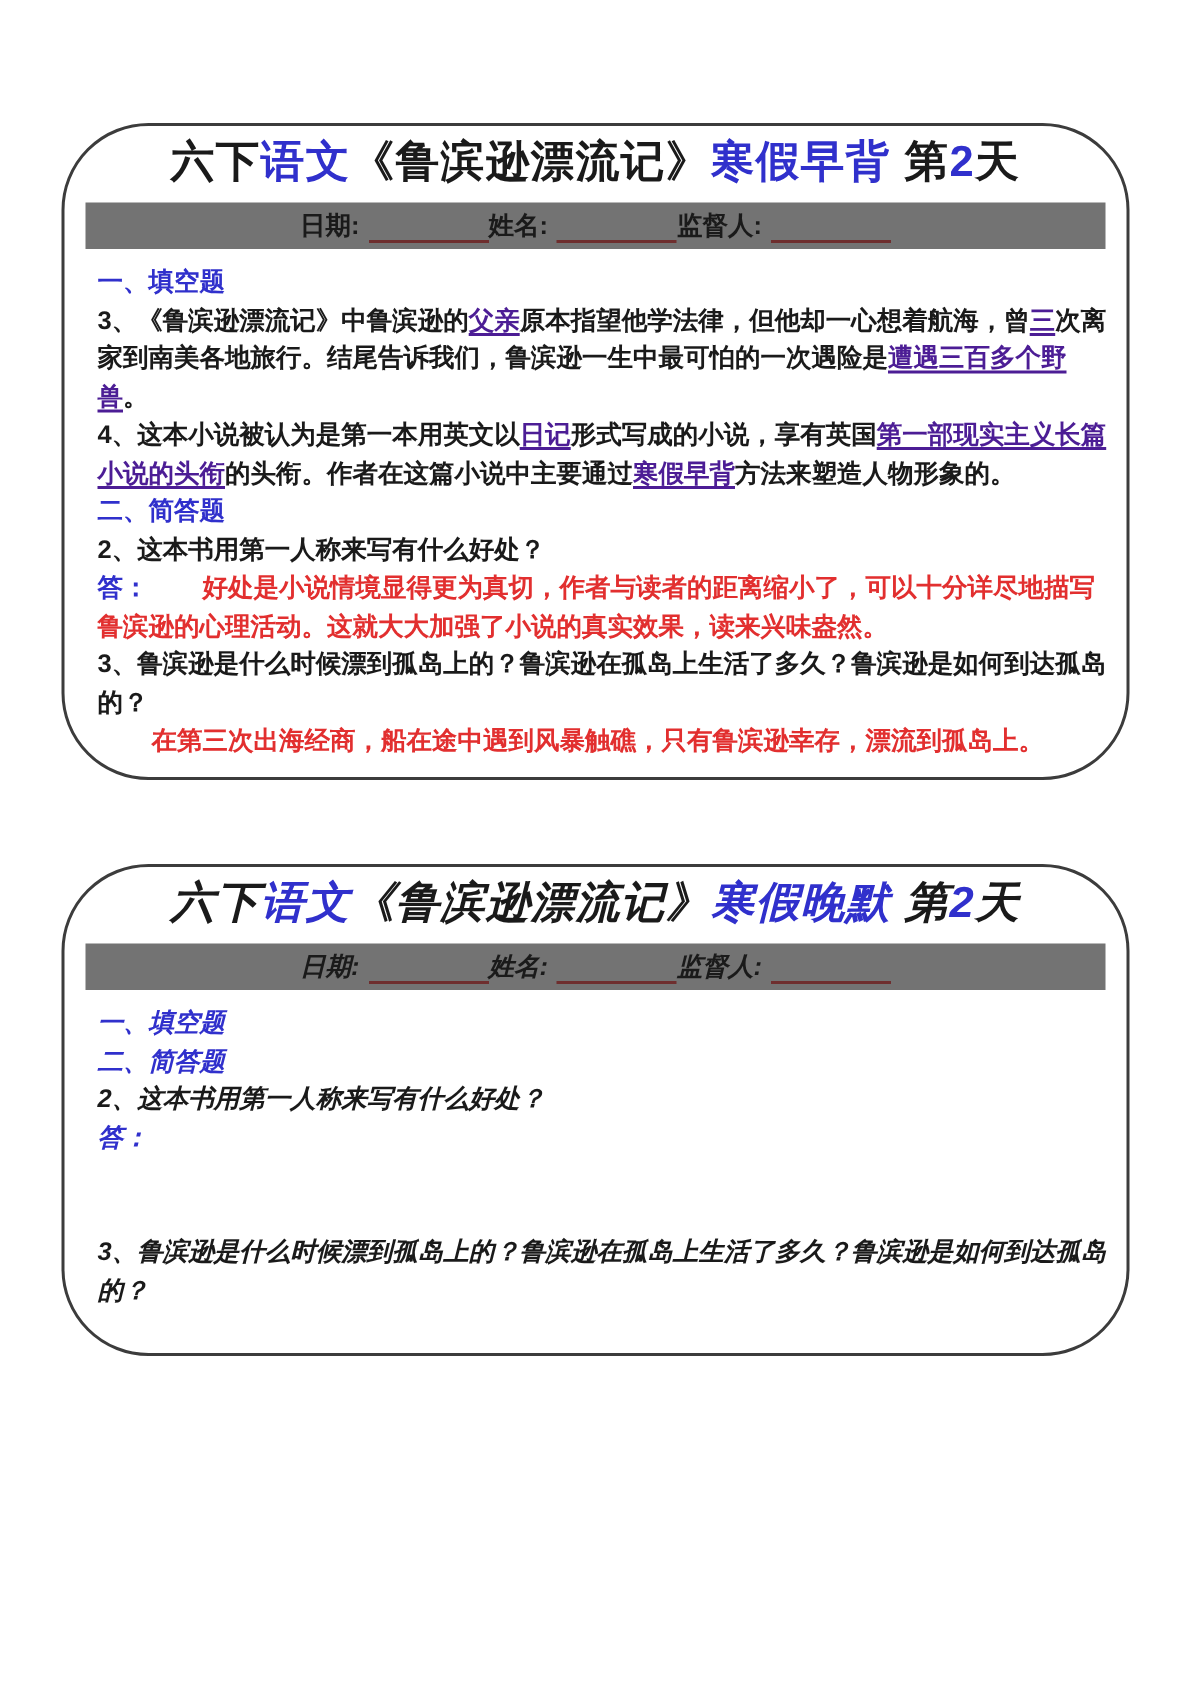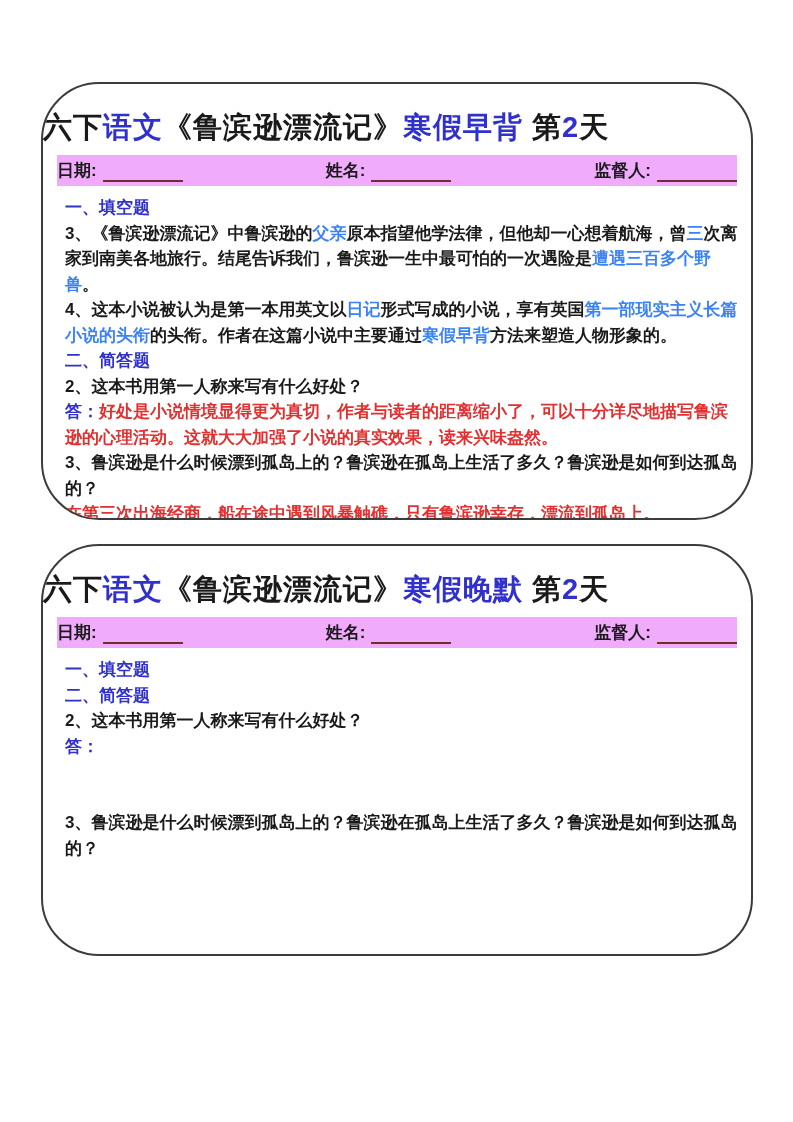--- a/index.html
+++ b/index.html
@@ -8,49 +8,49 @@
     width:793px; height:1122px; position:relative;
     font-family:"Liberation Sans","DejaVu Sans",sans-serif;
     font-weight:bold; color:#1a1a1a;
   }
   .card {
     position:absolute; left:41px; width:712px;
     background:#ffffff; border:2px solid #3c3c3c; border-radius:58px;
     overflow:hidden;
   }
   .card-morning { top:82px;  height:438px; }
-  .card-evening { top:544px; height:412px; }
+  .card-evening { top:576px; height:328px;font-style:italic; }
 
   .card-title {
-    text-align:left; font-size:29px; letter-spacing:1px;
-    margin-top:24px; white-space:nowrap;
+    text-align:center; font-size:29px; letter-spacing:1px;
+    margin-top:4px; white-space:nowrap;
   }
   .blue { color:#3030cc; }
   .black { color:#1a1a1a; }
 
   .info-bar {
-    margin:7px 14px 7px 14px; height:31px; background:#f0abfc;
-    display:flex; align-items:center; justify-content:space-between;
+    margin:7px 14px 7px 14px; height:31px; background:#737373;
+    display:flex; align-items:center; justify-content:center;
     font-size:17px;
   }
   .info-item { display:flex; align-items:flex-end; }
   .info-blank {
     display:inline-block; width:80px; height:16px; margin-left:6px;
     border-bottom:2px solid #6e2e2e;
   }
 
   .body-text { padding:2px 11px 0 22px; font-size:17px; line-height:25.5px; }
   .section-heading { color:#3030cc; }
   .para { }
   .ans-u {
-    color:#3b82f6; text-underline-offset:3px;
+    color:#4c1d95; text-decoration:underline; text-underline-offset:3px;
     text-decoration-thickness:1.5px;
   }
   .alabel { color:#3030cc; }
-  .ared { color:#e22f2f; }
+  .ared { color:#e22f2f;margin-left:36px; }
 
   .blank {
     display:inline-block; height:5px; border-bottom:1.6px solid #1a1a1a;
     vertical-align:baseline;
   }
   .blank-xs { width:24px; }
   .blank-sm { width:42px; }
   .blank-md { width:82px; }
   .blank-lg { width:150px; }
   .blank-xl { width:185px; }

